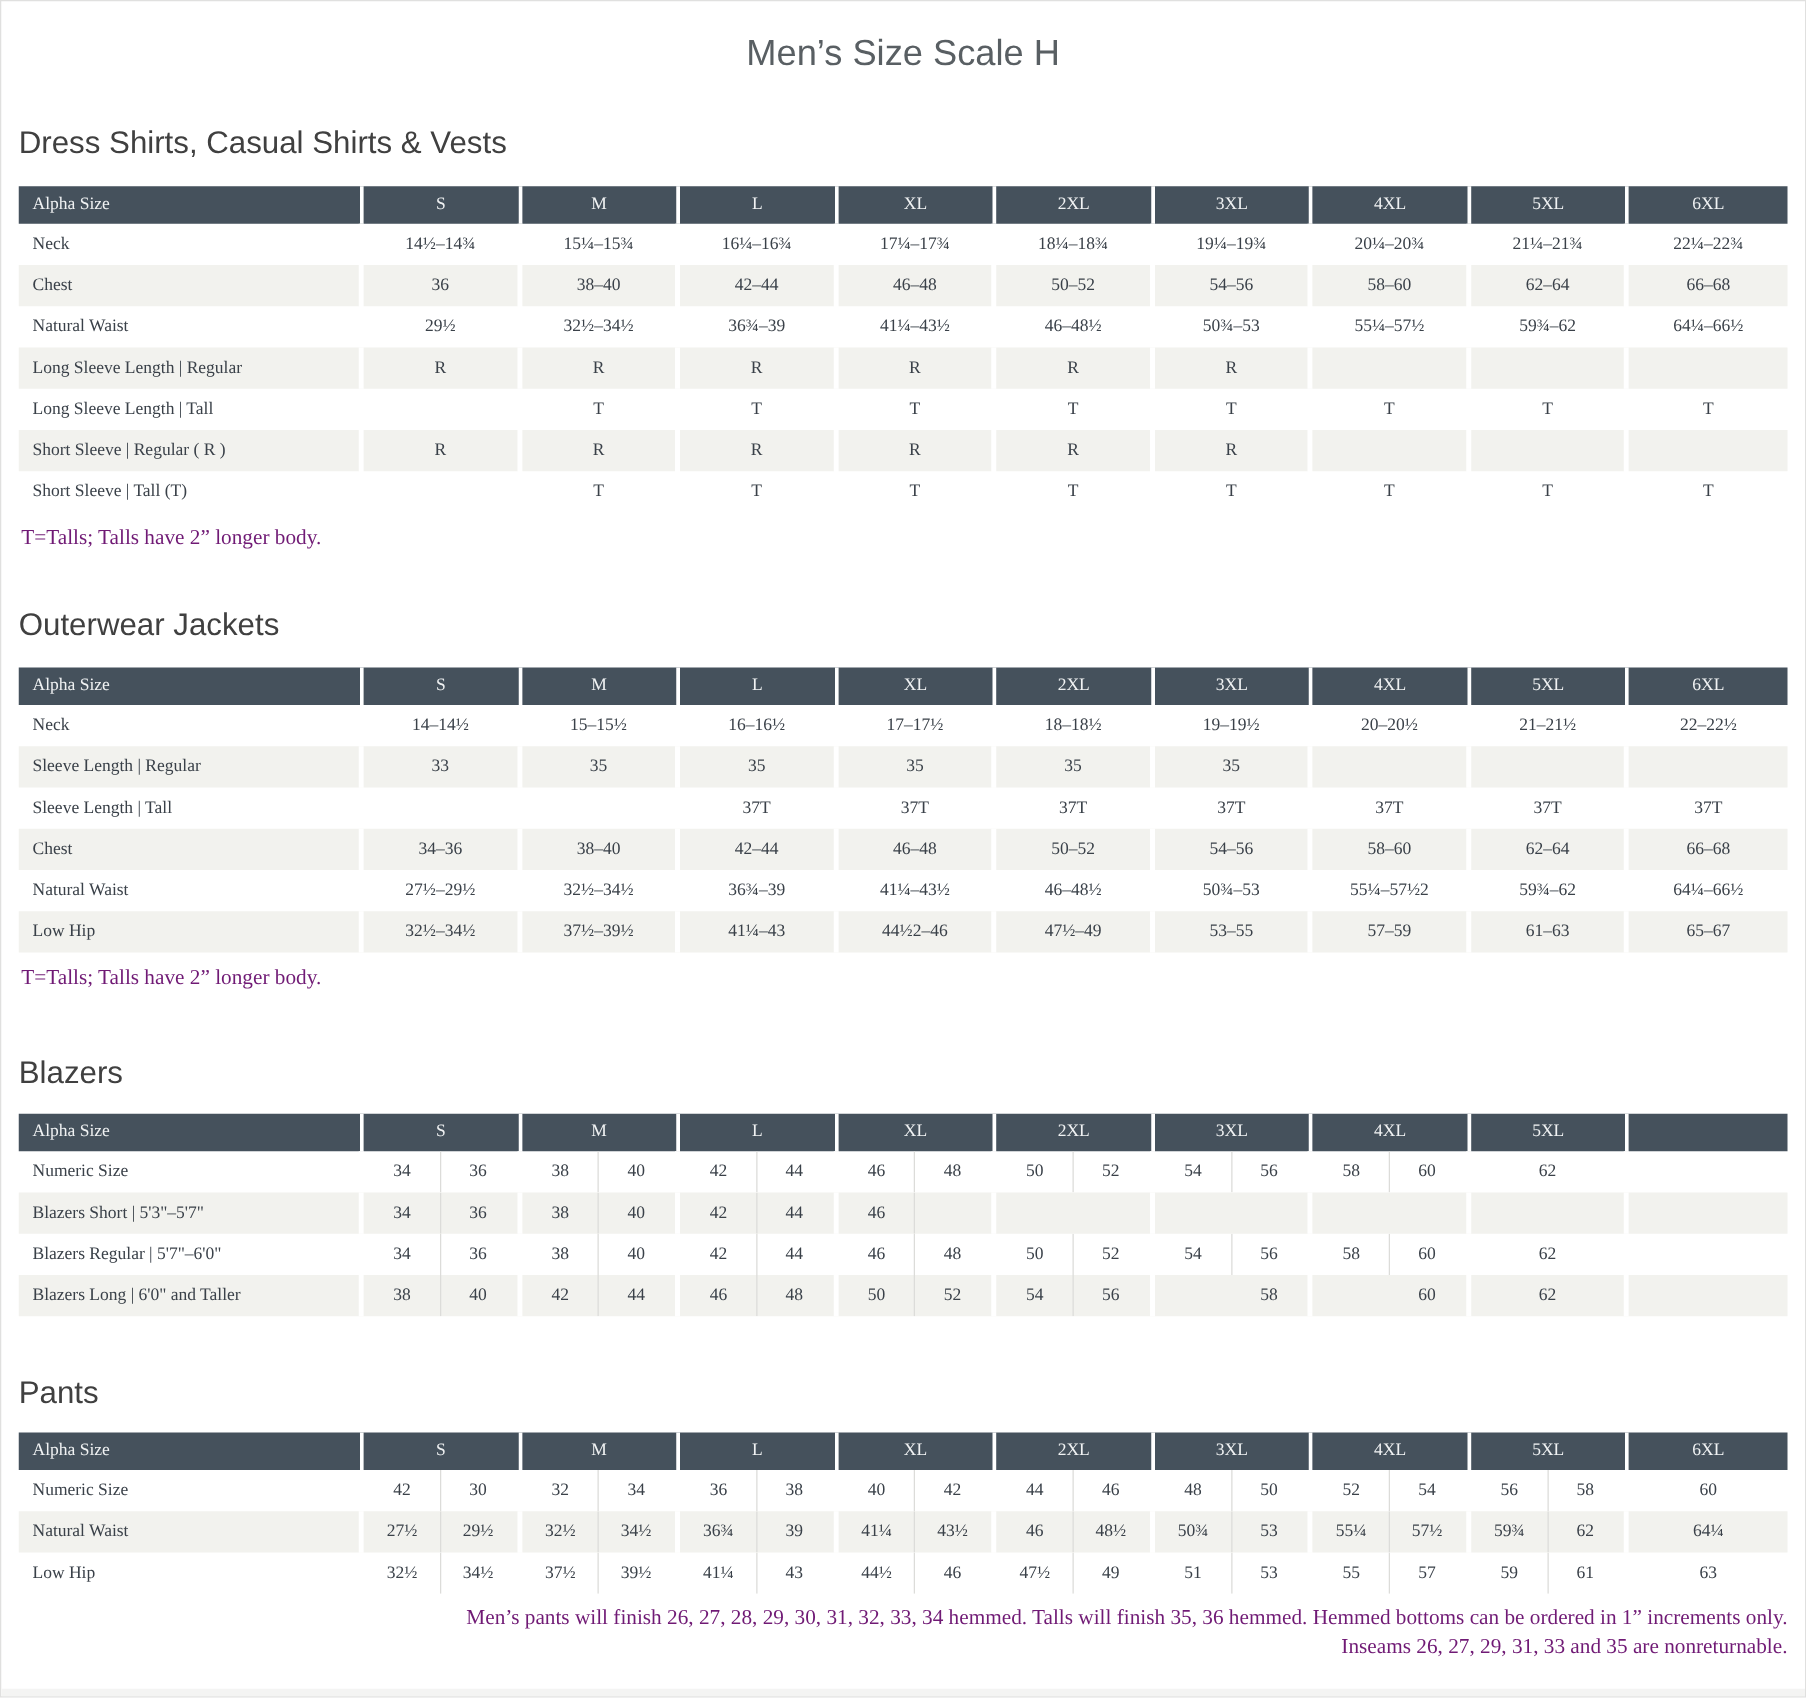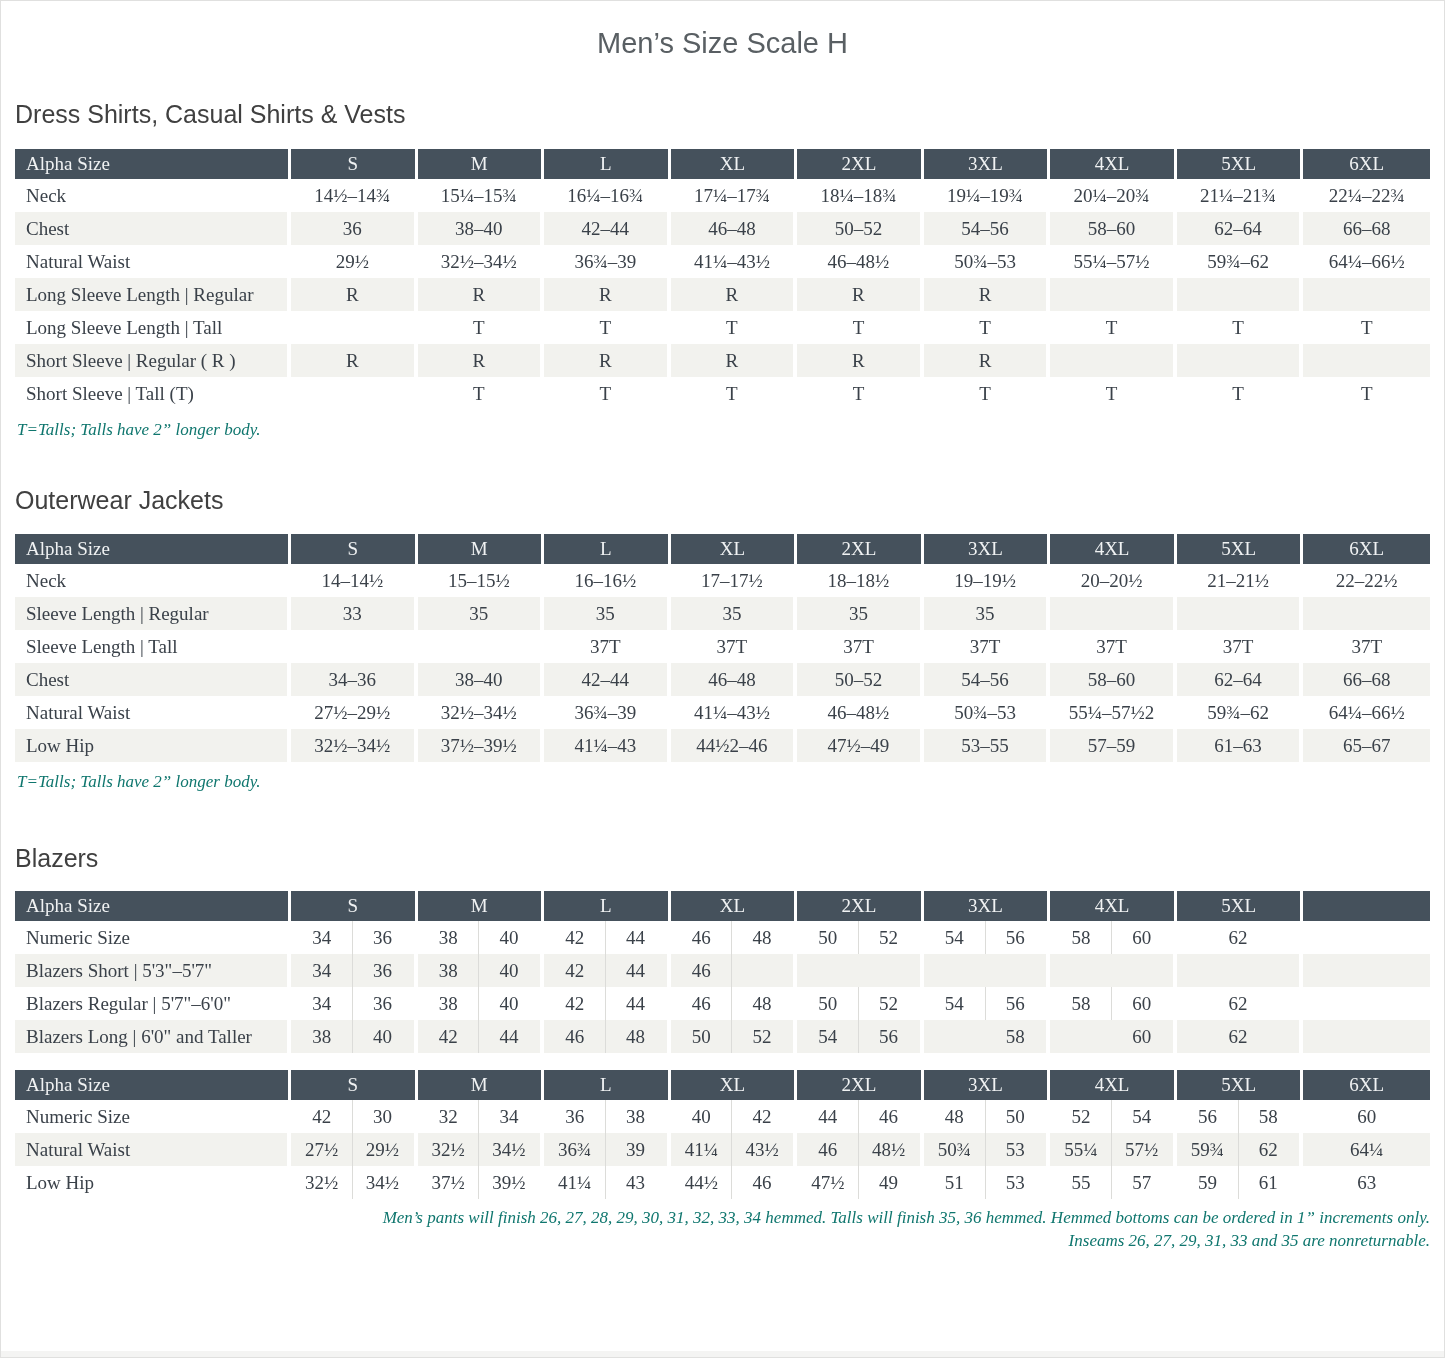--- a/index.html
+++ b/index.html
@@ -36,21 +36,21 @@
   #sec-0 .table-wrap { margin-top:20px; }
   #sec-1 .table-wrap { margin-top:19px; }
   #sec-2 .table-wrap { margin-top:18px; }
   #sec-3 .table-wrap { margin-top:17px; }
 
   table.size-table {
     width:100%;
     border-collapse:separate;
     border-spacing:0;
     table-layout:fixed;
-    font-size:19px;
+    font-size:14px;
   }
   table.size-table col.label-col { width:276px; }
   table.size-table th {
     background:#45515C;
     color:#F0F2F3;
     font-weight:400;
     height:30px;
     text-align:center;
     border-right:3px solid #ffffff;
     overflow:hidden;
@@ -87,24 +87,23 @@
   
   td.split { display:table-cell; }
   td.split .half {
     display:inline-block;
     width:50%;
     line-height:33px;
     vertical-align:top;
   }
   td.split .half.left { border-right:1px solid #DCDCD9; margin-right:-1px; }
   .footnote {
-    font-style:italic;
     font-size:17px;
     line-height:22px;
-    color:#0f766e;
+    color:#701a75;
     margin-top:9px;
     padding-left:2px;
   }
   #sec-3 .footnote { margin-top:7px; line-height:23px;text-align:right; }
   .bottom-strip {
     position:absolute;
     left:0; right:0; bottom:0;
     height:6px;
     background:#F4F4F3;
   }
@@ -424,20 +423,21 @@
               <td class="split"><span class="half left"></span><span class="half right">60</span></td>
               <td>62</td>
               <td></td>
             </tr>
           </tbody>
         </table>
       </div>
   </section>
 
   <section id="sec-3">
+    <h2 class="section-heading">Pants</h2>
     <div class="table-wrap">
         <table class="size-table">
           <colgroup>
             <col class="label-col">
             <col>
             <col>
             <col>
             <col>
             <col>
             <col>

